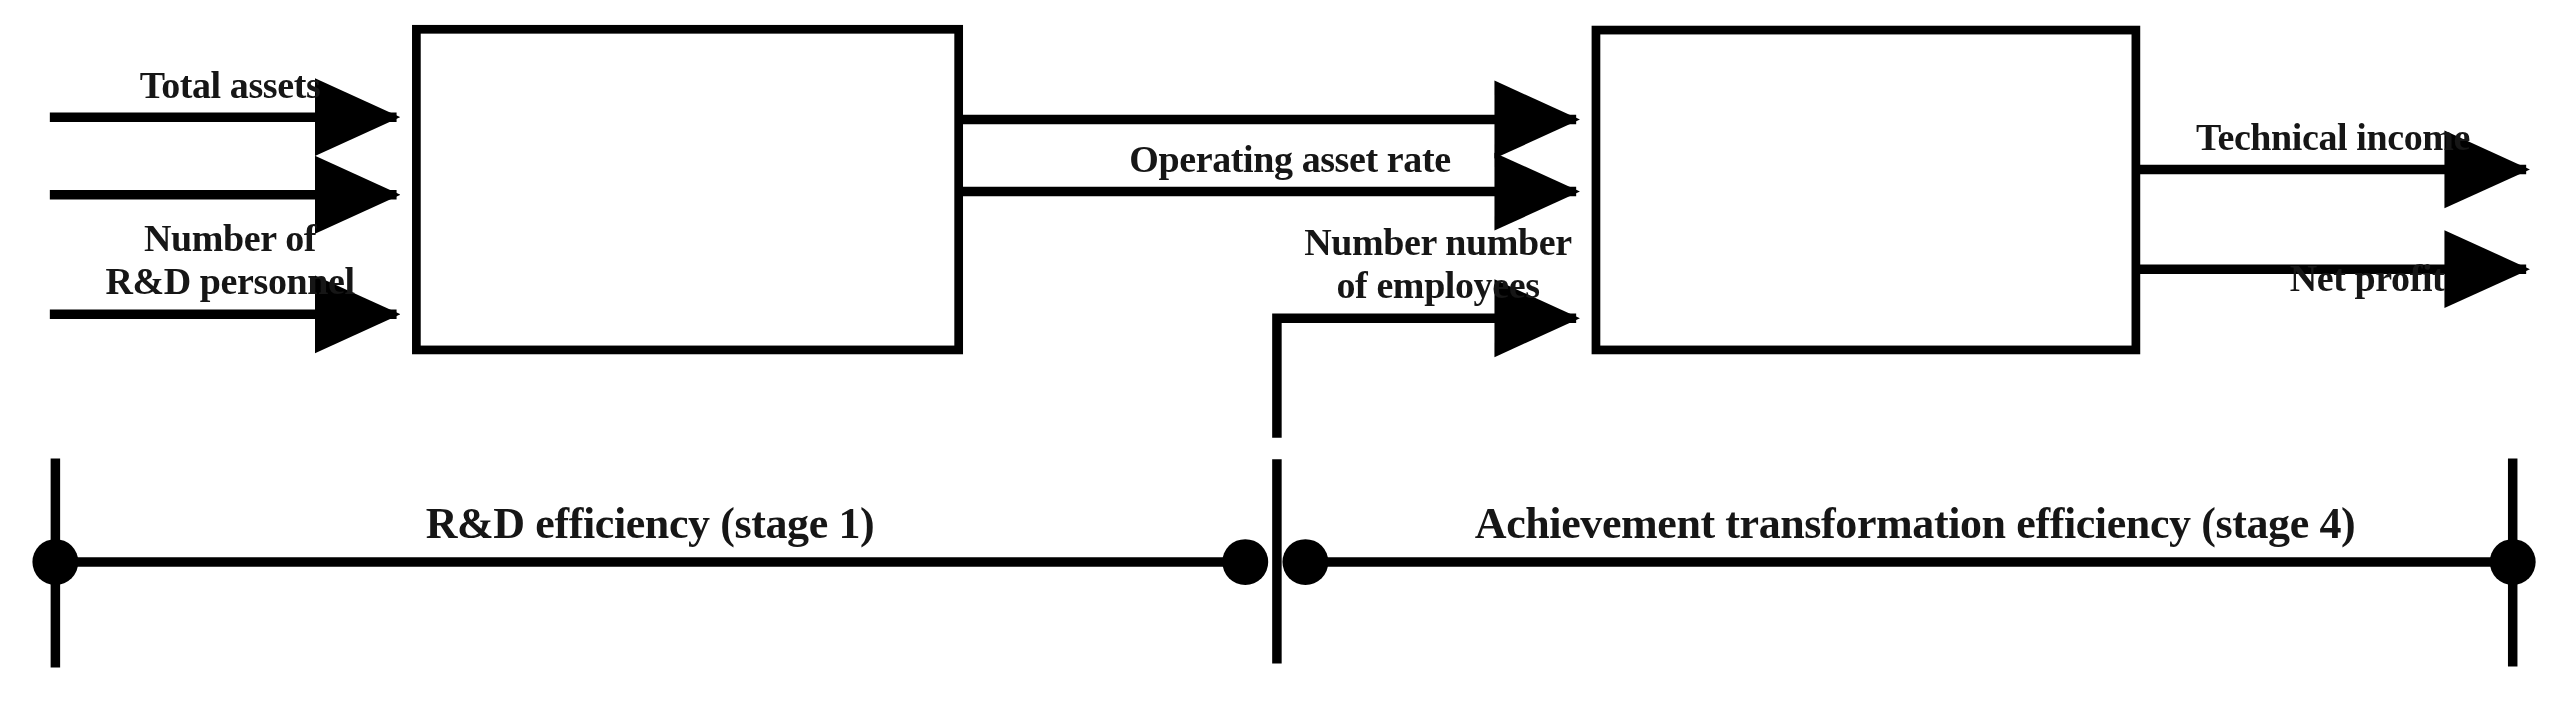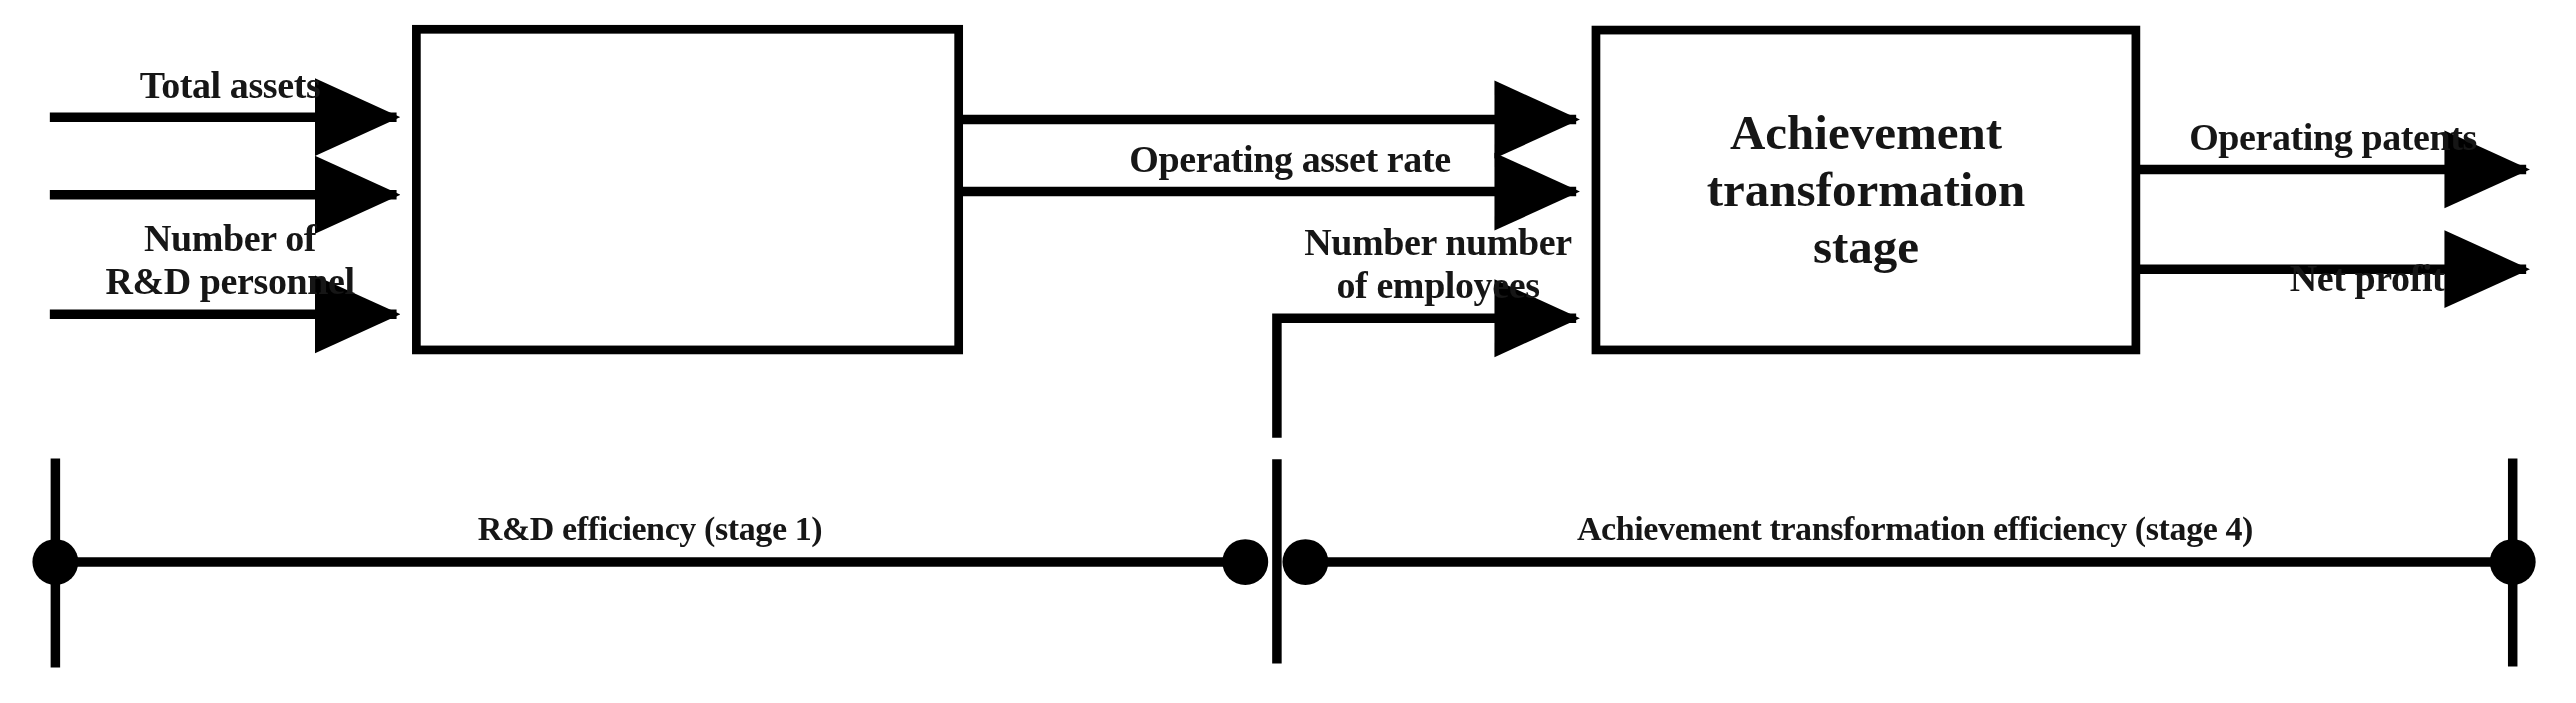--- a/index.html
+++ b/index.html
@@ -47,21 +47,21 @@
     line-height: 1.12;
   }
   .box-lbl {
     font-size: 49px;
     transform: translate(-50%, -50%);
     white-space: pre-line;
     line-height: 1.16;
     letter-spacing: 0px;
   }
   .axis-lbl {
-    font-size: 34px;
+    font-size: 44px;
     transform: translate(-50%, -100%);
     letter-spacing: -0.4px;
   }
 </style>
 </head>
 <body>
 
 <div id="diagram-root">
 
   <svg id="diagram-svg" viewBox="0 0 3252 888">
@@ -104,31 +104,28 @@
     <line x1="3173" y1="579" x2="3173" y2="842" stroke="#000000" stroke-width="12"></line>
   </svg>
 
   <div class="lbl flow-lbl" style="left:230px; top:105px;">Total assets</div>
 
 
   <div class="lbl flow-lbl two-line" style="left:230px; top:302px;">Number of
 R&amp;D personnel</div>
 
 
-  <div class="lbl box-lbl" style="left:1866px; top:190px;">Achievement
-transformation
-stage</div>
 
 
   <div class="lbl flow-lbl" style="left:1290px; top:179px;">Operating asset rate</div>
 
   <div class="lbl flow-lbl two-line" style="left:1438px; top:306px;">Number number
 of employees</div>
 
-  <div class="lbl flow-lbl" style="left:2333px; top:157px;">Operating patents</div>
+  <div class="lbl flow-lbl" style="left:2333px; top:157px;">Technical income</div>
 
   <div class="lbl flow-lbl" style="left:2367px; top:257px;margin-top:41px;">Net profit</div>
 
   <div class="lbl axis-lbl" style="left:650px; top:547px;">R&amp;D efficiency (stage 1)</div>
 
   <div class="lbl axis-lbl" style="left:1915px; top:547px;">Achievement transformation efficiency (stage 4)</div>
 
 </div>
 
 

